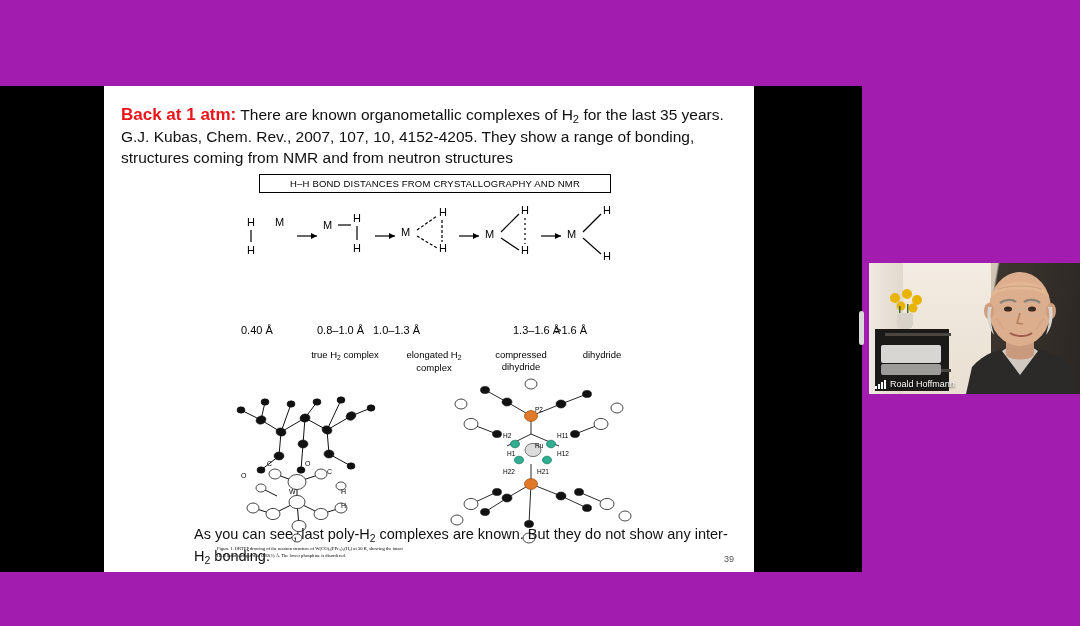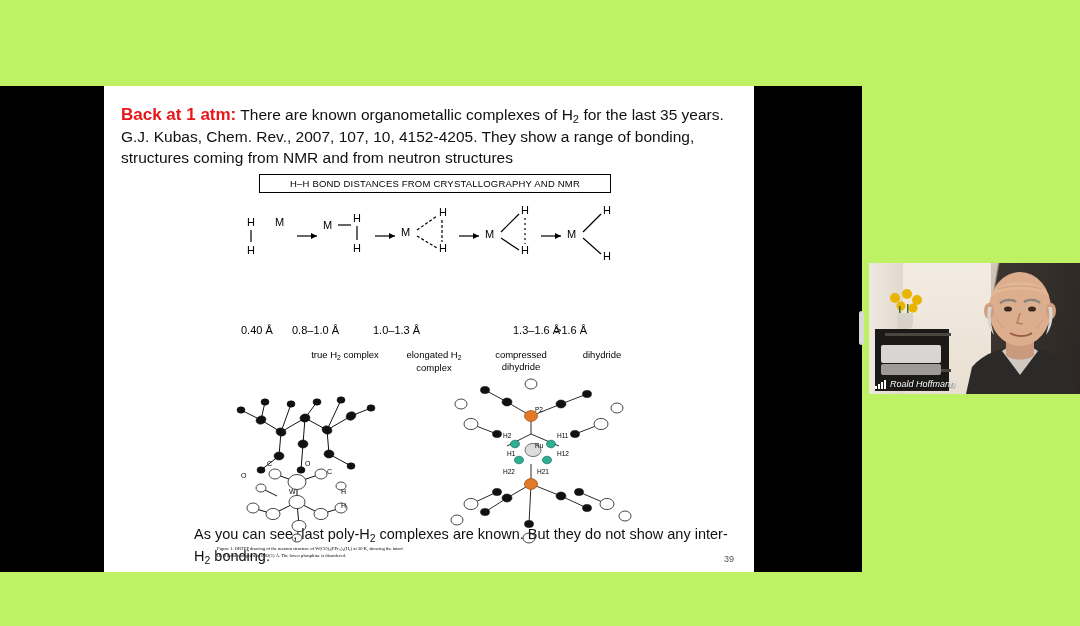--- a/index.html
+++ b/index.html
@@ -1,17 +1,17 @@
 <!DOCTYPE html>
 <html><head>
 <meta charset="utf-8">
 <style>
   html,body{margin:0;padding:0;background:#000;}
   body{width:1080px;height:626px;overflow:hidden;font-family:"Liberation Sans",sans-serif;}
-  .stage{position:relative;width:1080px;height:626px;background:#bef264;}
+  .stage{position:relative;width:1080px;height:626px;background:#a21caf;}
 
   
   .share-frame{position:absolute;left:0;top:86px;width:862px;height:486px;background:#000;}
   .slide{position:absolute;left:104px;top:86px;width:650px;height:486px;background:#ffffff;}
 
   .slide-inner{position:relative;width:100%;height:100%;}
 
   .headline{position:absolute;left:17px;top:18px;width:614px;font-size:15.5px;line-height:1.35;color:#111;}
   .headline .redlead{color:#e8161a;font-weight:bold;font-size:17px;}
   sub{font-size:0.72em;vertical-align:-0.25em;}
@@ -47,21 +47,21 @@
   .vt-wall{position:absolute;left:0;top:0;width:58%;height:100%;background:linear-gradient(180deg,#f3ece2,#e9dfd2);}
   .vt-curtain{position:absolute;left:0;top:0;width:16%;height:100%;background:linear-gradient(90deg,#efe9e0,#e2d8cc);}
   .vt-flowers{position:absolute;left:16px;top:25px;width:42px;height:28px;}
   .vt-vase{position:absolute;left:28px;top:50px;width:16px;height:16px;background:#d9d2c8;border-radius:2px 2px 5px 5px;}
   .vt-cabinet{position:absolute;left:6px;top:66px;width:74px;height:62px;background:#1b1a18;}
   .vt-cab-line{position:absolute;left:10px;width:66px;height:3px;background:#4a4642;}
   .vt-printer{position:absolute;left:12px;top:82px;width:60px;height:18px;background:#d8d6d2;border-radius:2px;}
   .vt-printer2{position:absolute;left:12px;top:101px;width:60px;height:11px;background:#9e9c98;border-radius:2px;}
   .vt-person{position:absolute;right:-6px;bottom:0;width:128px;height:131px;}
   .vt-name{position:absolute;left:6px;bottom:5px;display:flex;align-items:center;gap:4px;
-            color:#fff;font-size:9px;text-shadow:0 1px 2px rgba(0,0,0,.9);font-style:italic;}
+            color:#fff;font-size:9px;text-shadow:0 1px 2px rgba(0,0,0,.9);}
   .vt-bars{display:inline-block;width:11px;height:9px;position:relative;}
   .vt-bars i{position:absolute;bottom:0;width:2px;background:#fff;}
   .vt-bars i:nth-child(1){left:0;height:3px;}
   .vt-bars i:nth-child(2){left:3px;height:5px;}
   .vt-bars i:nth-child(3){left:6px;height:7px;}
   .vt-bars i:nth-child(4){left:9px;height:9px;}
 
   .drag-handle{position:absolute;left:859px;top:311px;width:5px;height:34px;background:#d9d9d9;border-radius:3px;}
 </style>
 </head>
@@ -127,21 +127,21 @@
               <line x1="342" y1="28" x2="360" y2="10"></line>
               <text x="362" y="10" stroke="none" fill="#000">H</text>
               <line x1="342" y1="34" x2="360" y2="50"></line>
               <text x="362" y="56" stroke="none" fill="#000">H</text>
             </g>
           </svg>
         </div>
 
         <div class="labels-row">
           <span style="left:0px;">0.40 Å</span>
-          <span style="left:51px;">0.8–1.0 Å</span>
+          <span style="left:76px;">0.8–1.0 Å</span>
           <span style="left:132px;">1.0–1.3 Å</span>
           <span style="left:232px;margin-left:40px;">1.3–1.6 Å</span>
           <span style="left:314px;">&gt;1.6 Å</span>
         </div>
 
         <div class="caps-row">
           <span style="left:66px;width:96px;">true H<sub>2</sub> complex</span>
           <span style="left:160px;width:86px;">elongated H<sub>2</sub><br>complex</span>
           <span style="left:250px;width:80px;">compressed<br>dihydride</span>
           <span style="left:336px;width:70px;">dihydride</span>

